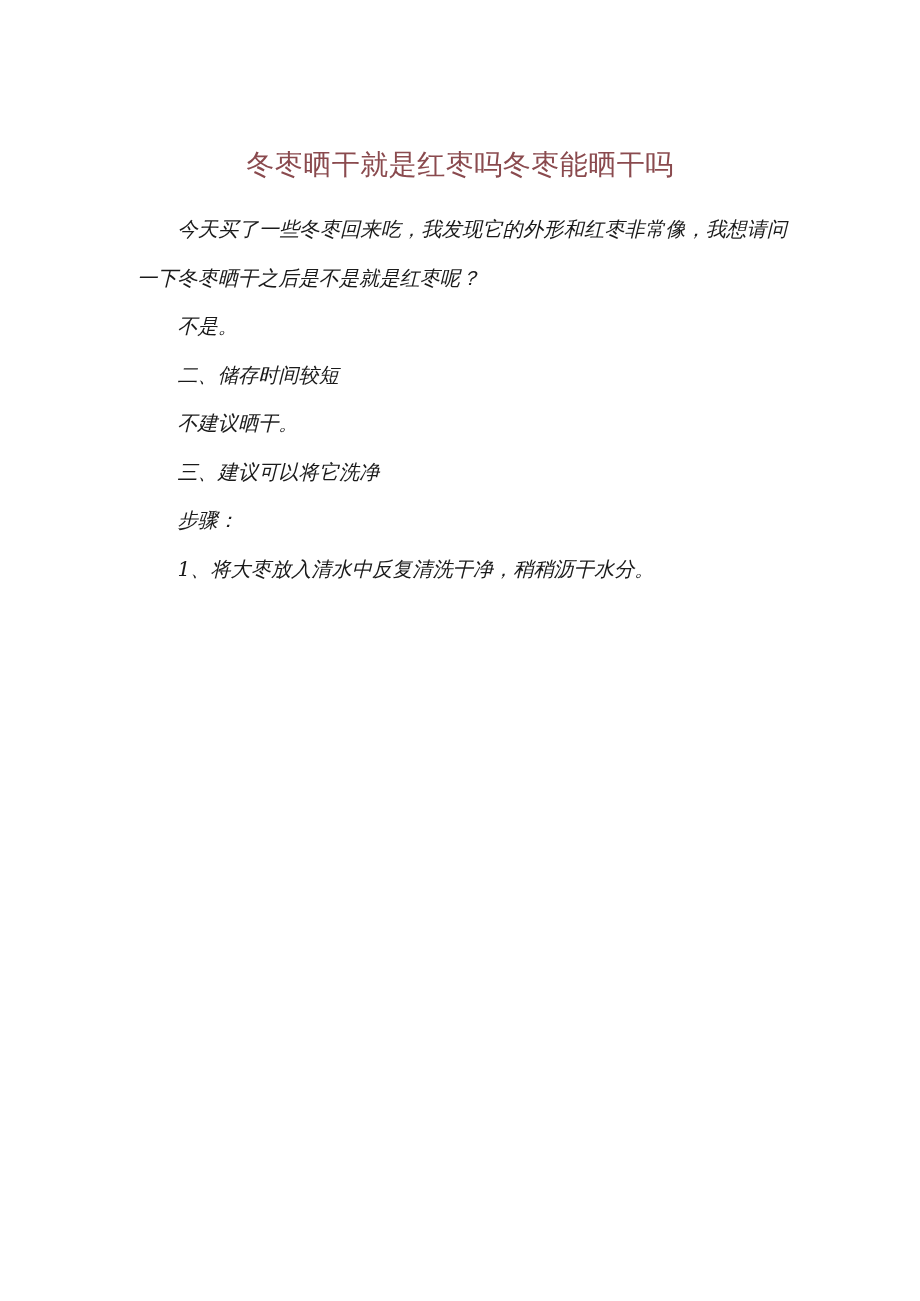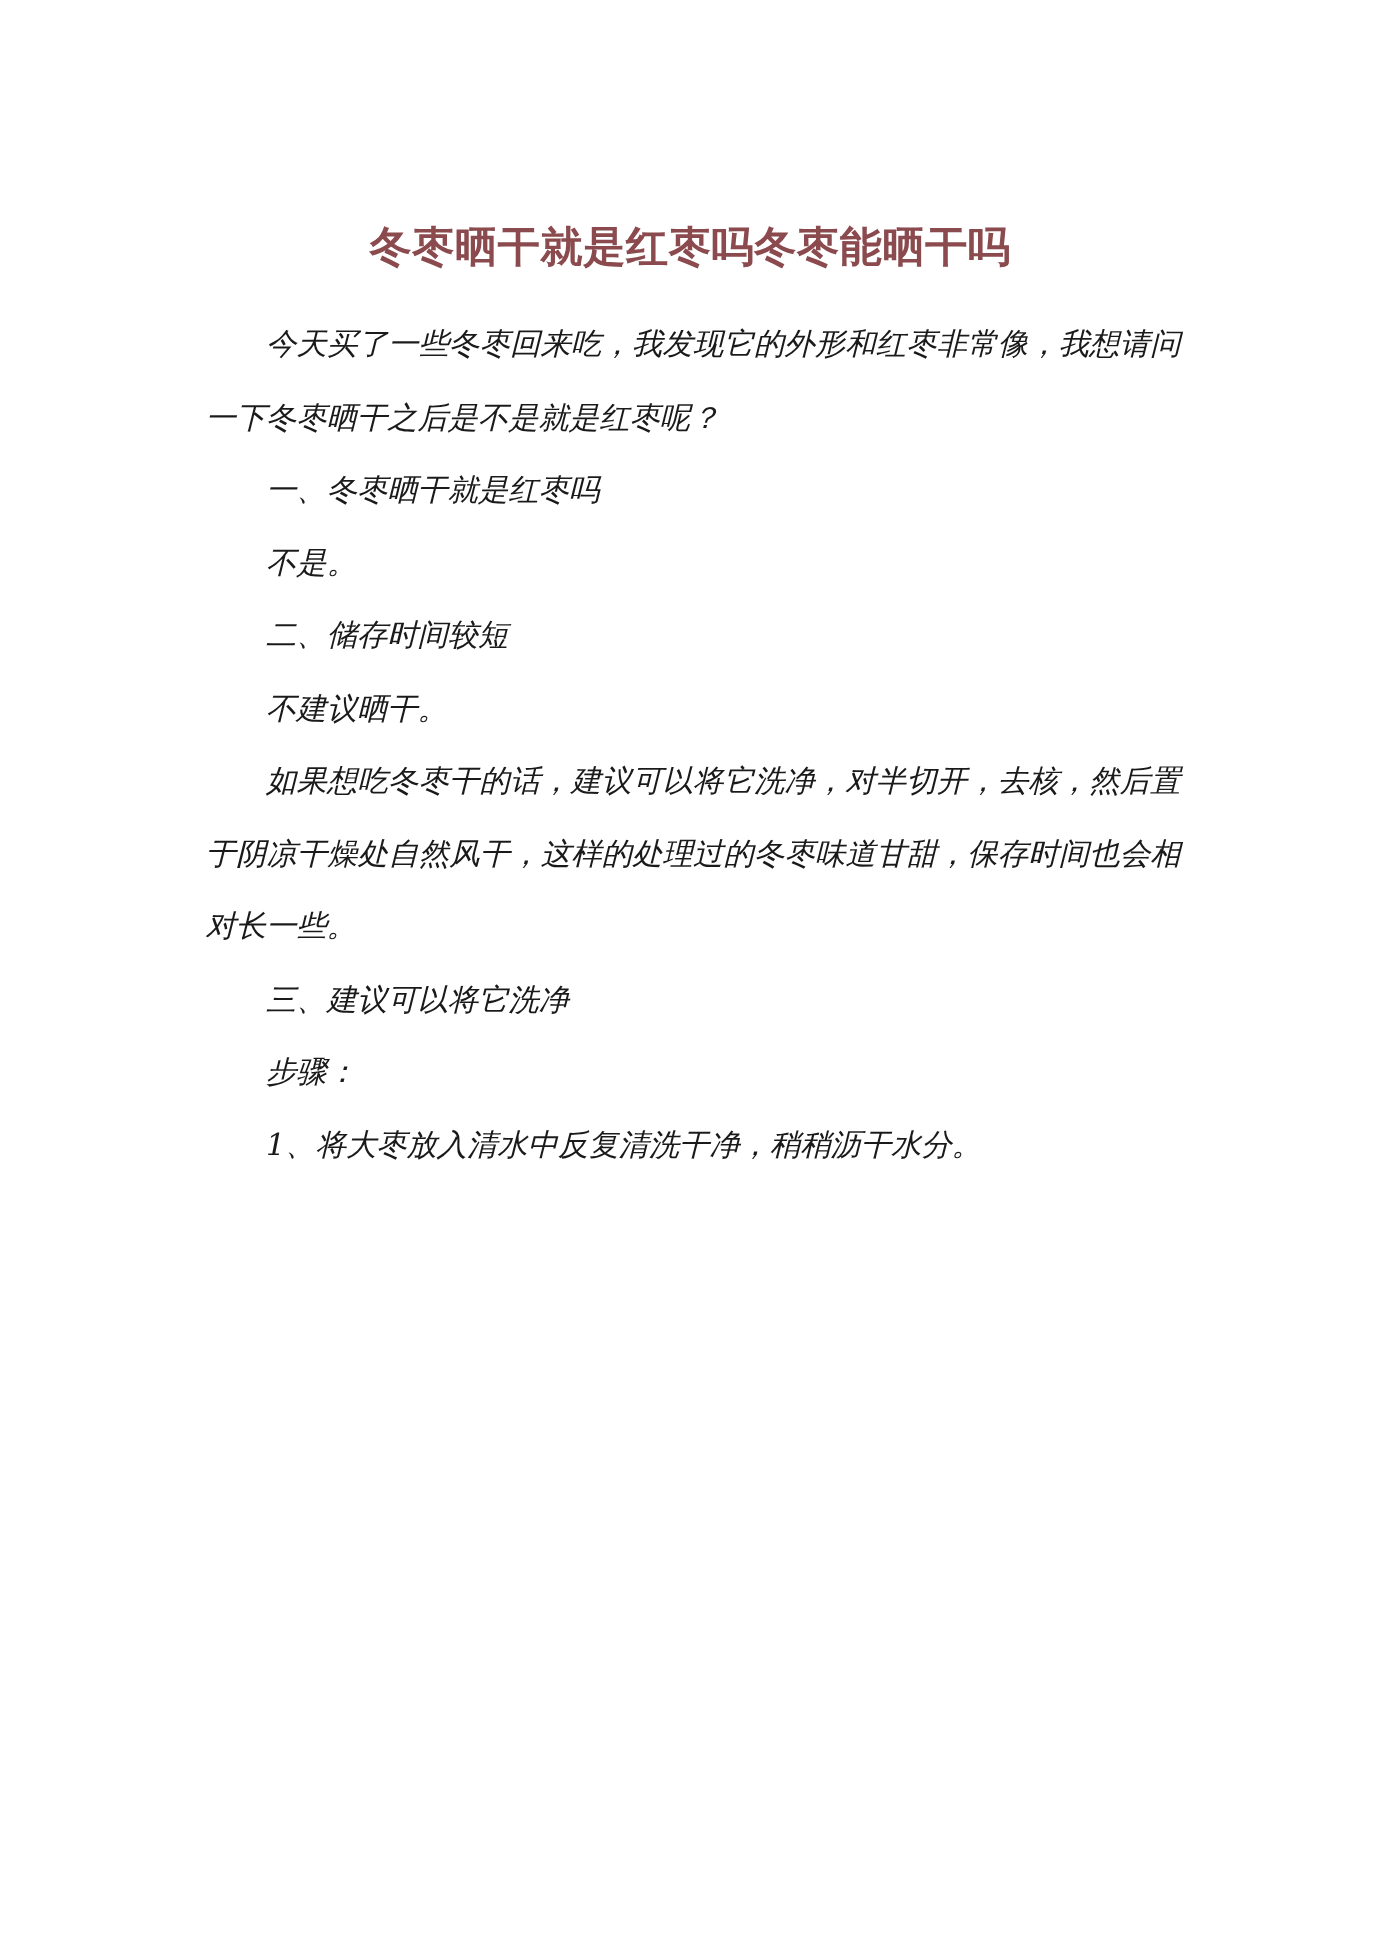--- a/index.html
+++ b/index.html
@@ -25,21 +25,21 @@
     .title {
       position: absolute;
       top: 126px;
       left: 0;
       width: 920px;
       text-align: center;
       font-size: 28px;
       line-height: 40px;
       color: #8a4a4e;
       letter-spacing: 0.5px;
-      font-weight: bold;
+      font-weight: normal;
     }
     .body-text {
       position: absolute;
       left: 137px;
       top: 205px;
       width: 650px;
       font-size: 20.2px;
       line-height: 48.5px;
     }
     .para {
@@ -50,22 +50,20 @@
     }
   </style>
 </head>
 <body>
 
 <div class="page">
   <h1 class="title">冬枣晒干就是红枣吗冬枣能晒干吗</h1>
 
   <div class="body-text">
     <p class="para">今天买了一些冬枣回来吃，我发现它的外形和红枣非常像，我想请问一下冬枣晒干之后是不是就是红枣呢？</p>
-    <p class="para">一、冬枣晒干就是红枣吗</p>
     <p class="para">不是。</p>
     <p class="para">二、储存时间较短</p>
     <p class="para">不建议晒干。</p>
-    <p class="para">如果想吃冬枣干的话，建议可以将它洗净，对半切开，去核，然后置于阴凉干燥处自然风干，这样的处理过的冬枣味道甘甜，保存时间也会相对长一些。</p>
     <p class="para">三、建议可以将它洗净</p>
     <p class="para">步骤：</p>
     <p class="para">1、将大枣放入清水中反复清洗干净，稍稍沥干水分。</p>
   </div>
 </div>
 
 </body></html>

